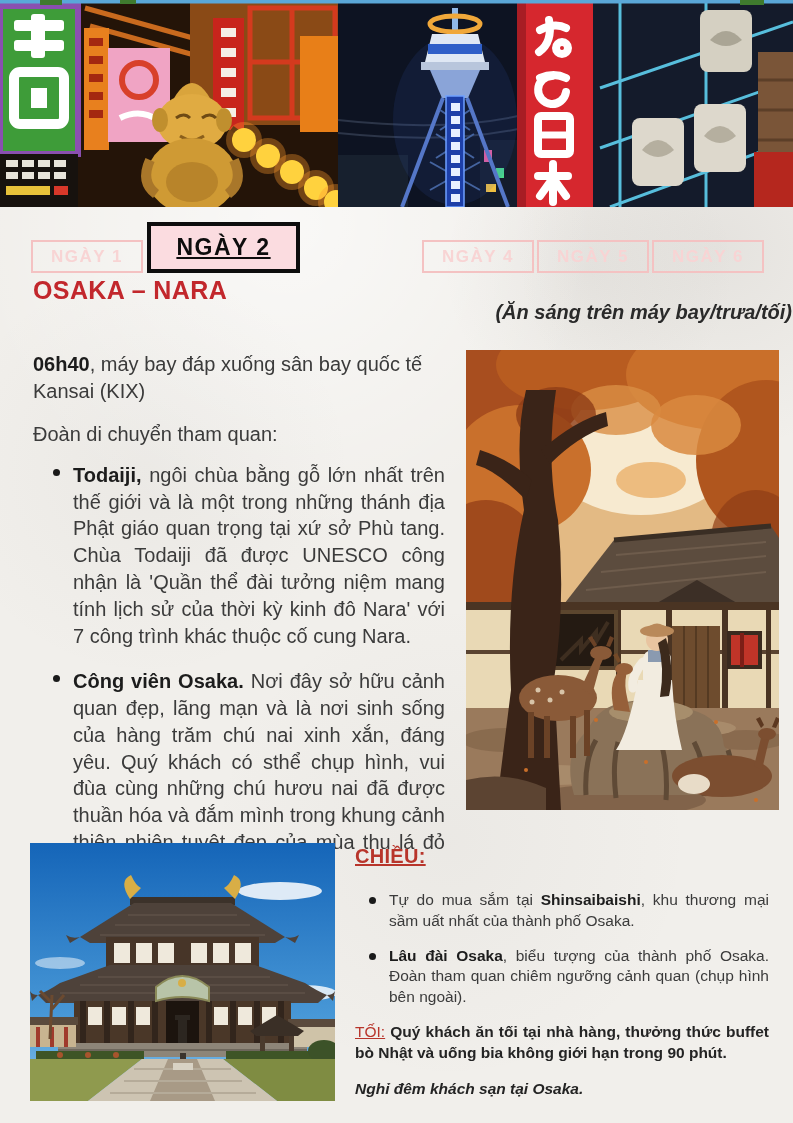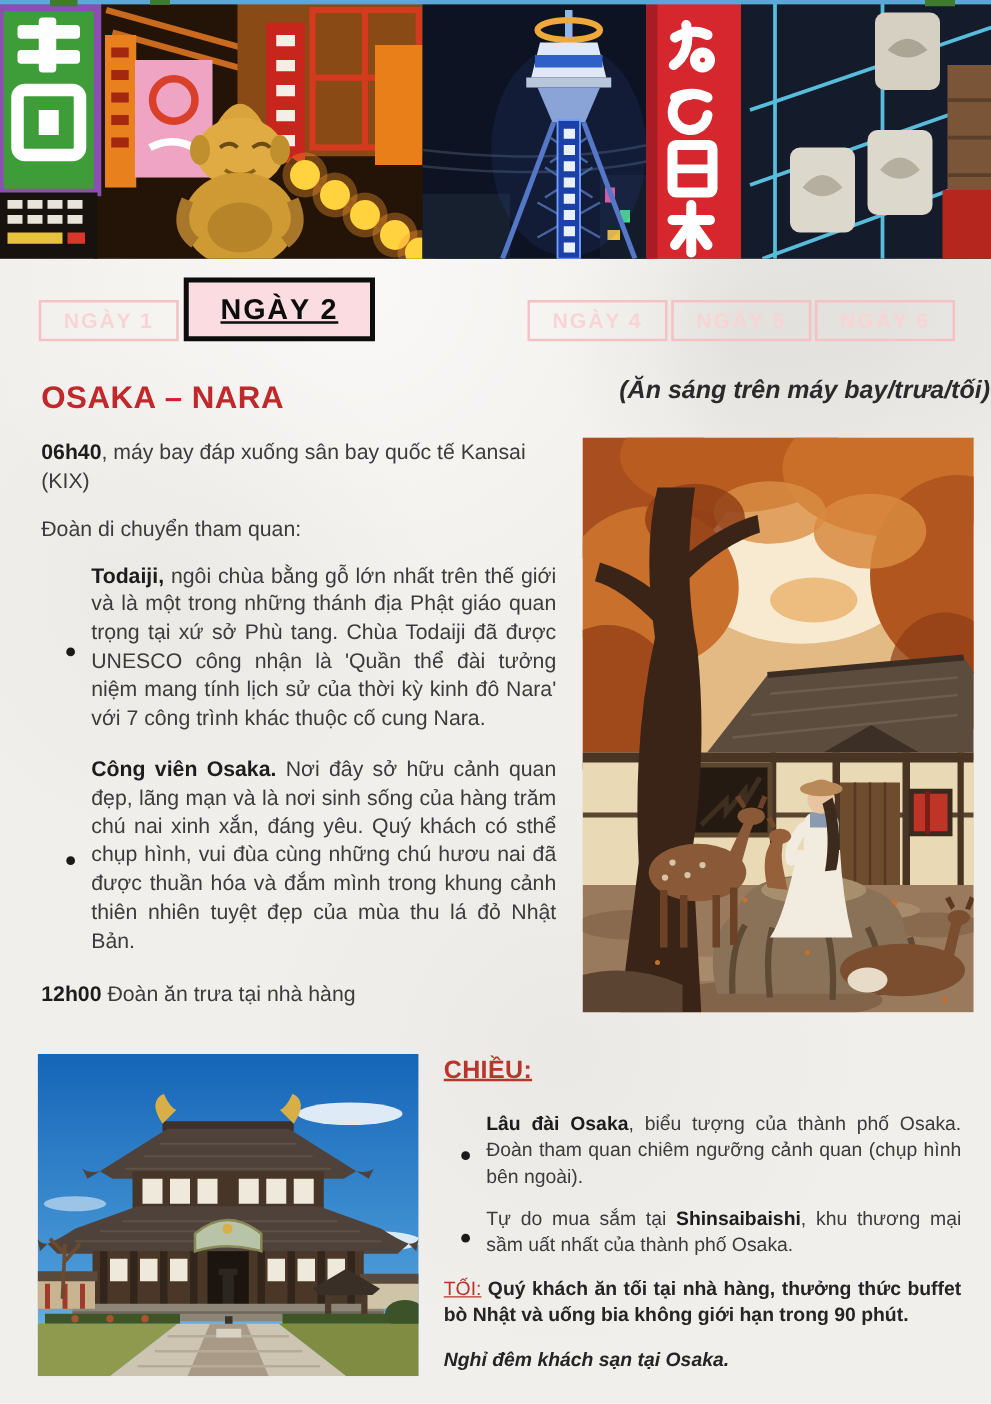--- a/index.html
+++ b/index.html
@@ -25,35 +25,35 @@
     display:flex; align-items:center; justify-content:center;
     border:2px solid #f4c2c2; color:#f8d4d4; font-weight:700;
     font-size:17px; letter-spacing:1.5px; cursor:pointer;
   }
   .tab.t1{left:31px}.tab.t3{left:303px}.tab.t4{left:422px}.tab.t5{left:537px}.tab.t6{left:652px}
   .tab.active{
     left:147px; top:222px; width:153px; height:51px; z-index:2;
     background:#fbdce0; border:4px solid #0d0d0d; color:#0d0d0d; font-size:23px;text-decoration:underline;
   }
   .page-title{
-    position:absolute; left:33px; top:304px; font-size:25px; font-weight:700;
+    position:absolute; left:33px; top:276px; font-size:25px; font-weight:700;
     color:#c2272c; letter-spacing:.4px;
   }
   .meal-note{
     position:absolute; right:26px; top:301px; font-size:20px; font-style:italic;
     font-weight:600; color:#2a2a2a;
   }
   .col-left{
     position:absolute; left:33px; top:351px; width:412px;
-    font-size:17px; line-height:1.345; color:#3b3b3b;
+    font-size:20px; line-height:1.345; color:#3b3b3b;
   }
   .col-left b, .col-right b{color:#1c1c1c;}
   .p-morning{margin:0 0 16px 0;}
   .p-intro{margin:0 0 14px 0;}
-  .li{display:flex; margin:0 0 18px 0; padding-left:20px;align-items:center;}
+  .li{display:flex; margin:0 0 18px 0; padding-left:20px;}
   .li .dot{flex:0 0 auto; width:7px; height:7px; border-radius:50%; background:#1a1a1a; margin:7px 13px 0 0;}
   .li .btext{text-align:justify;}
   .p-lunch{margin:20px 0 0 0;}
   .photo-nara{left:466px; top:350px; width:313px; height:460px;}
   .photo-todaiji{left:30px; top:843px; width:305px; height:258px;}
   .col-right{
     position:absolute; left:355px; top:843px; width:414px;
     font-size:15.5px; line-height:1.345; color:#3b3b3b;
   }
   .h-afternoon{
@@ -510,23 +510,23 @@
         </g>
       <rect x="143" y="220" width="20" height="7" fill="#d8d2c4"></rect>
       <rect x="150" y="210" width="6" height="6" fill="#3a332c"></rect>
     </svg>
   </div>
 
   <div class="col-right">
     <span class="h-afternoon">CHIỀU:</span>
     <div class="li">
       <span class="dot"></span>
-      <div class="btext"><span></span><b>Lâu đài Osaka</b><span>, biểu tượng của thành phố Osaka. Đoàn tham quan chiêm ngưỡng cảnh quan (chụp hình bên ngoài).</span></div>
+      <div class="btext"><span>Tự do mua sắm tại </span><b>Shinsaibaishi</b><span>, khu thương mại sầm uất nhất của thành phố Osaka.</span></div>
     </div>
     <div class="li">
       <span class="dot"></span>
-      <div class="btext"><span>Tự do mua sắm tại </span><b>Shinsaibaishi</b><span>, khu thương mại sầm uất nhất của thành phố Osaka.</span></div>
+      <div class="btext"><span></span><b>Lâu đài Osaka</b><span>, biểu tượng của thành phố Osaka. Đoàn tham quan chiêm ngưỡng cảnh quan (chụp hình bên ngoài).</span></div>
     </div>
     <p class="p-evening"><span class="evening-label">TỐI:</span><span> Quý khách ăn tối tại nhà hàng, thưởng thức buffet bò Nhật và uống bia không giới hạn trong 90 phút.</span></p>
     <p class="p-night">Nghỉ đêm khách sạn tại Osaka.</p>
   </div>
 
 </div>
 
 </body></html>

